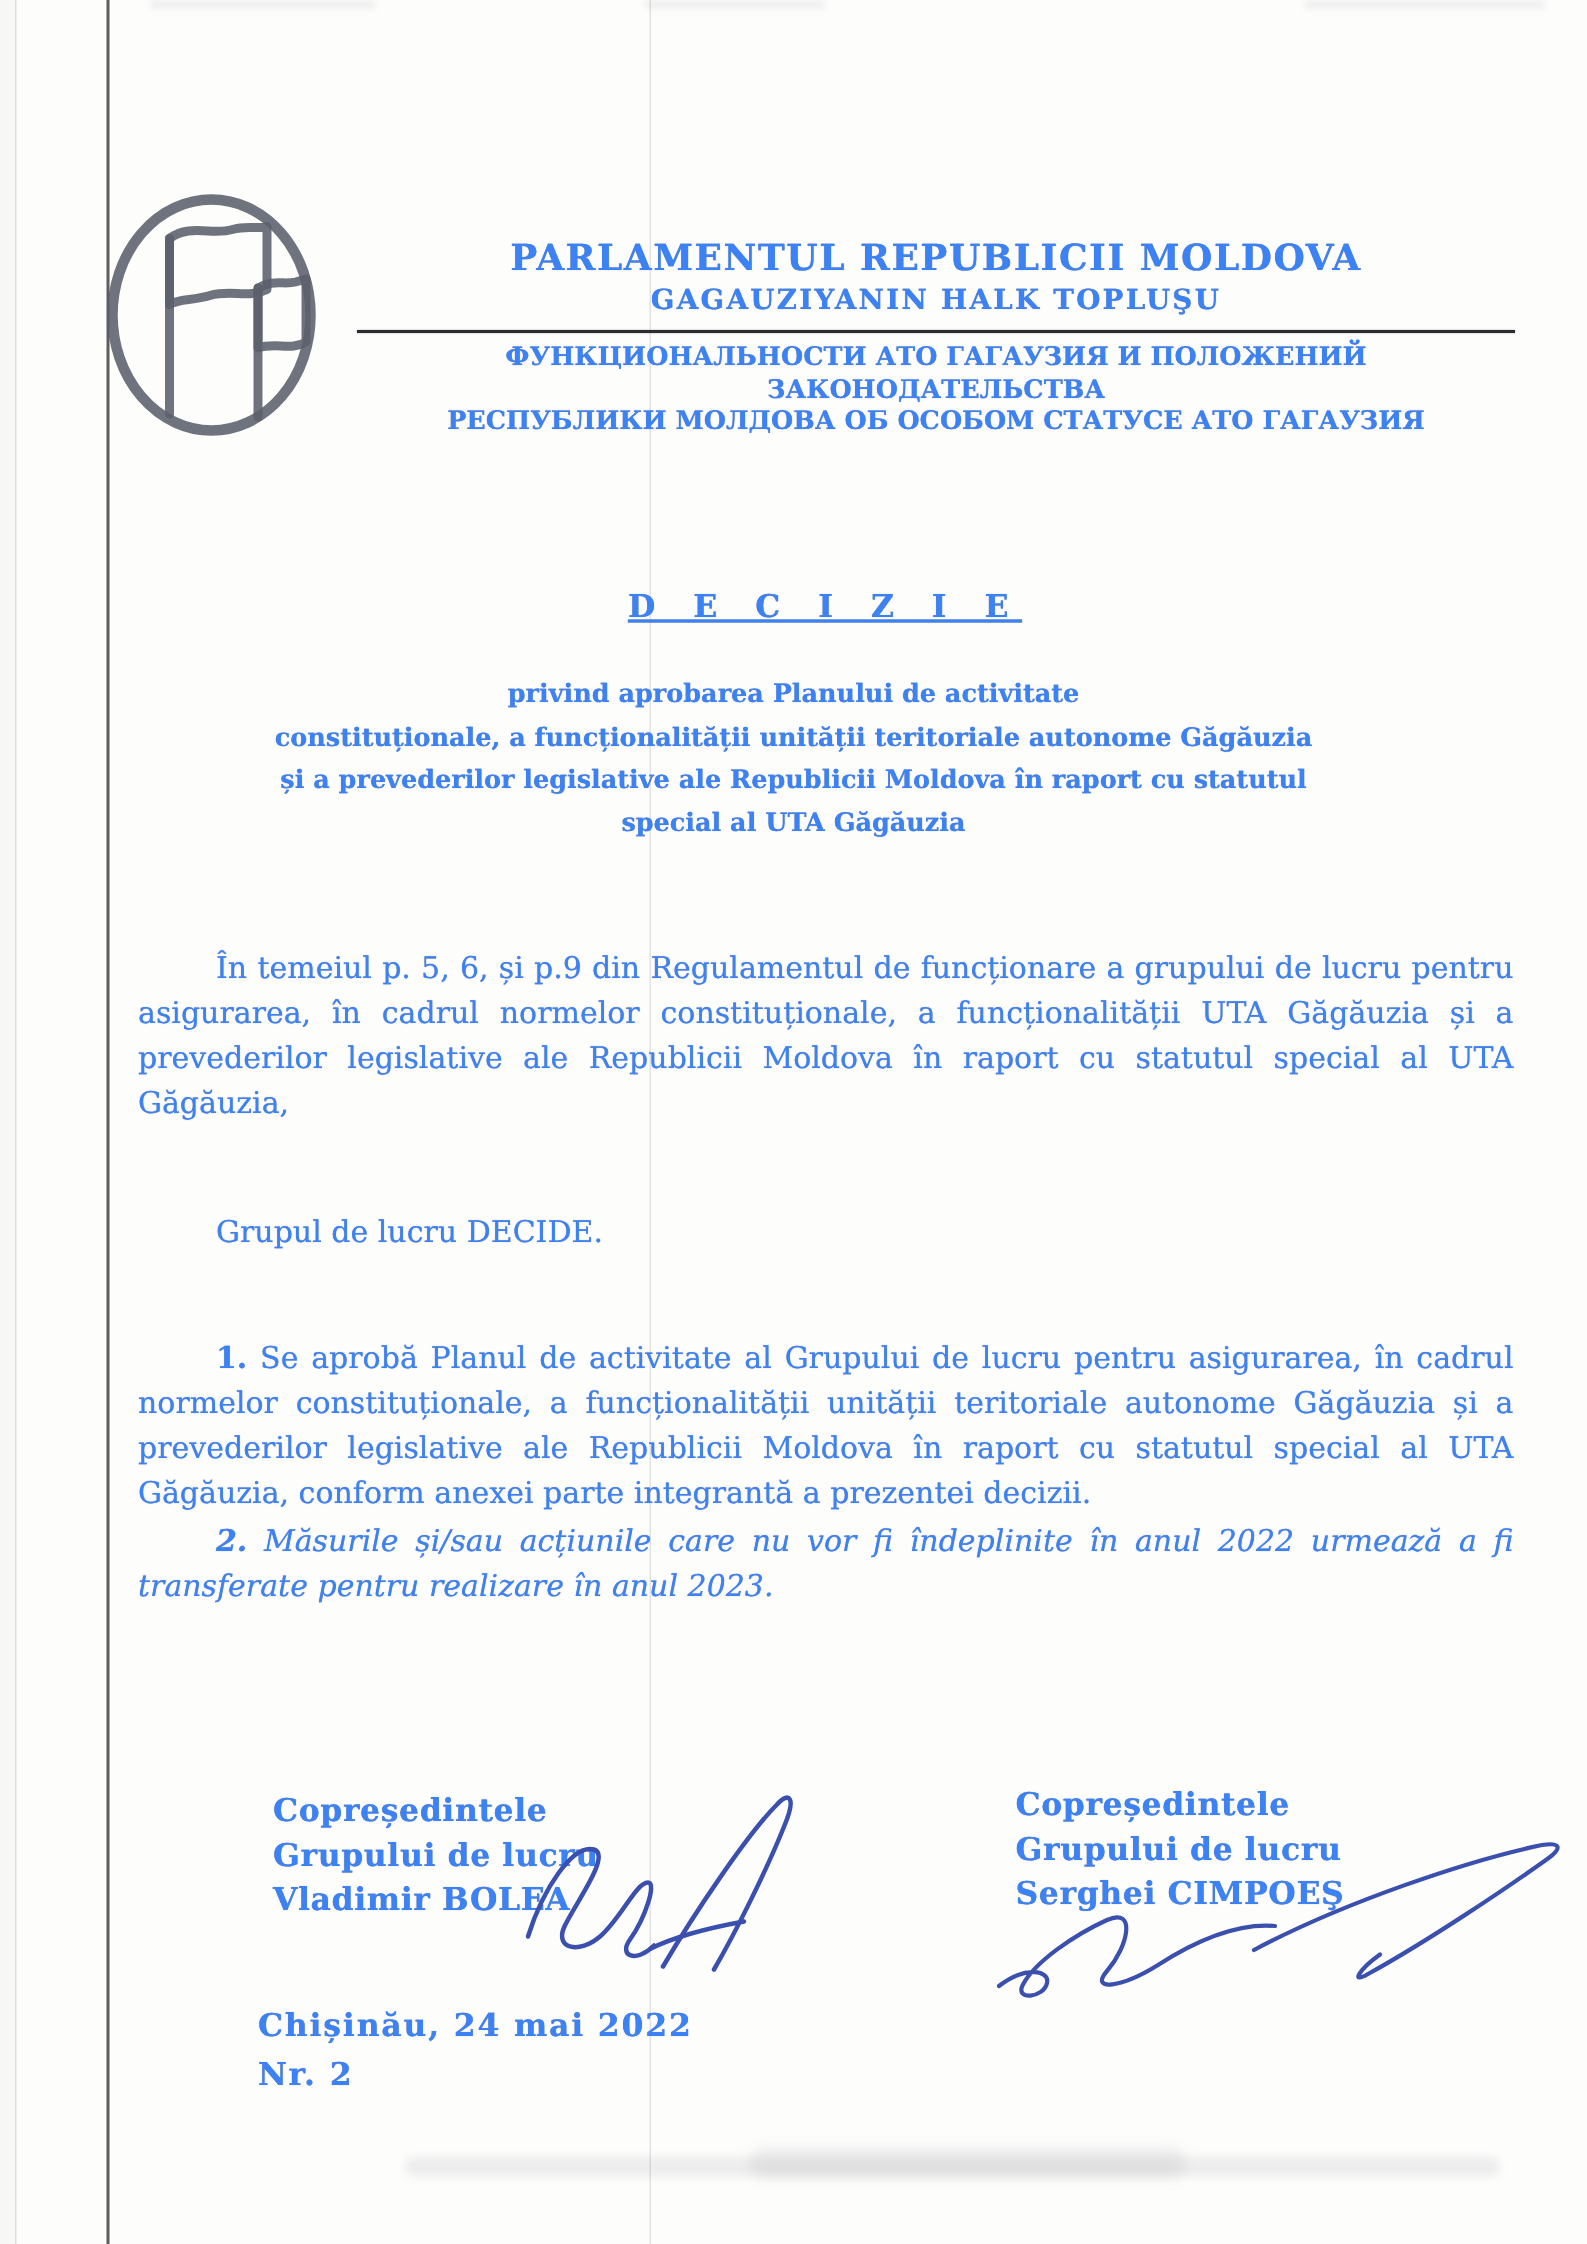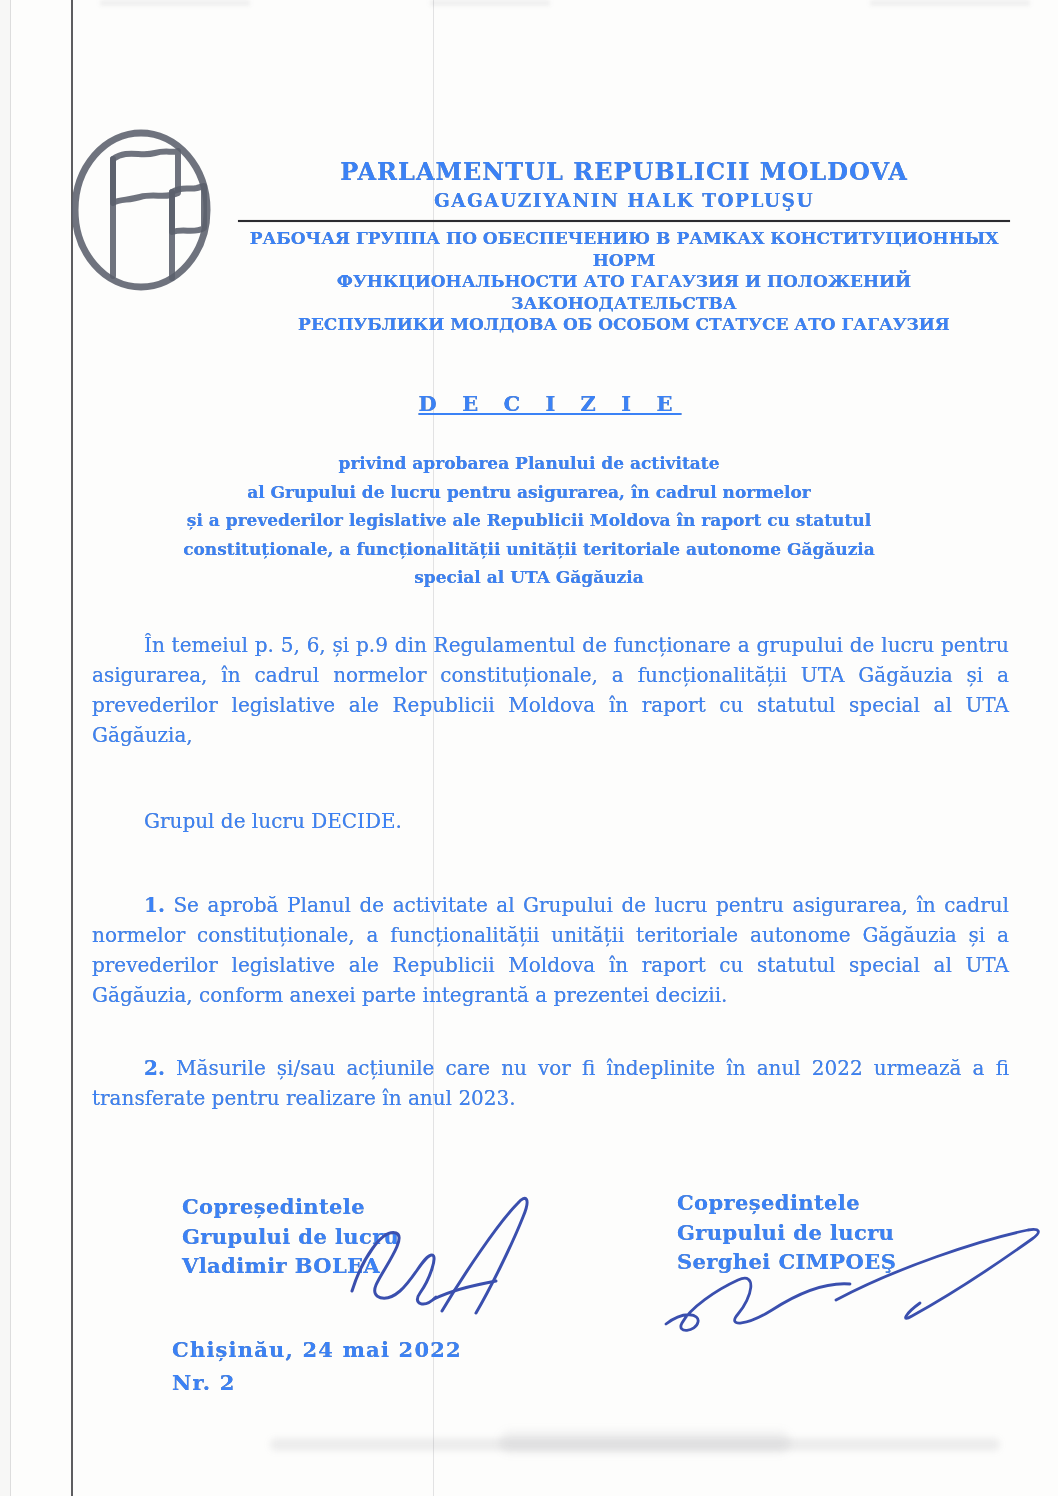--- a/index.html
+++ b/index.html
@@ -37,21 +37,21 @@
   .subtitle{position:absolute;left:64px;top:449px;width:930px;text-align:center;
     font-weight:bold;font-size:17px;line-height:28.5px;
     text-shadow:0 0 0.5px rgba(30,30,35,0.55);}
   
   .para{position:absolute;left:92px;width:917px;font-size:20px;line-height:30px;
     text-align:justify;text-indent:52px;
     text-shadow:0 0 0.6px rgba(35,35,40,0.5);}
   .p-intro{top:630px;}
   .p-decide{top:806px;text-align:left;}
   .p-item1{top:858px;margin-top:32px;}
-  .p-item2{top:1053px;}
+  .p-item2{top:1012px;font-style:italic;}
   .para b{font-weight:bold;}
   
   .sig-block{position:absolute;font-weight:bold;font-size:21px;line-height:29.5px;
     letter-spacing:0.4px;text-shadow:0 0 0.5px rgba(30,30,35,0.6);margin-left:22px;}
   .sig-left{left:160px;top:1192px;}
   .sig-right{left:655px;top:1188px;}
   .scribble{position:absolute;}
   .scribble-left{left:346px;top:1193px;}
   .scribble-right{left:658px;top:1220px;}
   
@@ -84,32 +84,30 @@
         <line stroke-width="6" x1="104" y1="66" x2="104" y2="152"></line>
       </g>
     </svg>
   </div>
 
   <div class="org-block">
     <div class="org-title">PARLAMENTUL REPUBLICII MOLDOVA</div>
     <div class="org-sub">GAGAUZIYANIN HALK TOPLUŞU</div>
     <div class="header-rule"></div>
     <div class="ru-block">
-      <div class="ru-line">РАБОЧАЯ ГРУППА ПО ОБЕСПЕЧЕНИЮ В РАМКАХ КОНСТИТУЦИОННЫХ НОРМ</div>
       <div class="ru-line">ФУНКЦИОНАЛЬНОСТИ АТО ГАГАУЗИЯ И ПОЛОЖЕНИЙ ЗАКОНОДАТЕЛЬСТВА</div>
       <div class="ru-line">РЕСПУБЛИКИ МОЛДОВА ОБ ОСОБОМ СТАТУСЕ АТО ГАГАУЗИЯ</div>
     </div>
   </div>
 
   <div class="decizie">D E C I Z I E</div>
   <div class="subtitle">
     <div>privind aprobarea Planului de activitate</div>
-    <div>al Grupului de lucru pentru asigurarea, în cadrul normelor</div>
+    <div>constituționale, a funcționalității unității teritoriale autonome Găgăuzia</div>
     <div>și a prevederilor legislative ale Republicii Moldova în raport cu statutul</div>
-    <div>constituționale, a funcționalității unității teritoriale autonome Găgăuzia</div>
     <div>special al UTA Găgăuzia</div>
   </div>
 
   <div class="para p-intro">În temeiul p. 5, 6, și p.9 din Regulamentul de funcționare a grupului de lucru pentru asigurarea, în cadrul normelor constituționale, a funcționalității UTA Găgăuzia și a prevederilor legislative ale Republicii Moldova în raport cu statutul special al UTA Găgăuzia,</div>
   <div class="para p-decide">Grupul de lucru DECIDE.</div>
   <div class="para p-item1"><b>1.</b><span> Se aprobă Planul de activitate al Grupului de lucru pentru asigurarea, în cadrul normelor constituționale, a funcționalității unității teritoriale autonome Găgăuzia și a prevederilor legislative ale Republicii Moldova în raport cu statutul special al UTA Găgăuzia, conform anexei parte integrantă a prezentei decizii.</span></div>
   <div class="para p-item2"><b>2.</b><span> Măsurile și/sau acțiunile care nu vor fi îndeplinite în anul 2022 urmează a fi transferate pentru realizare în anul 2023.</span></div>
 
   <div class="sig-block sig-left">
     <div>Copreședintele</div>

